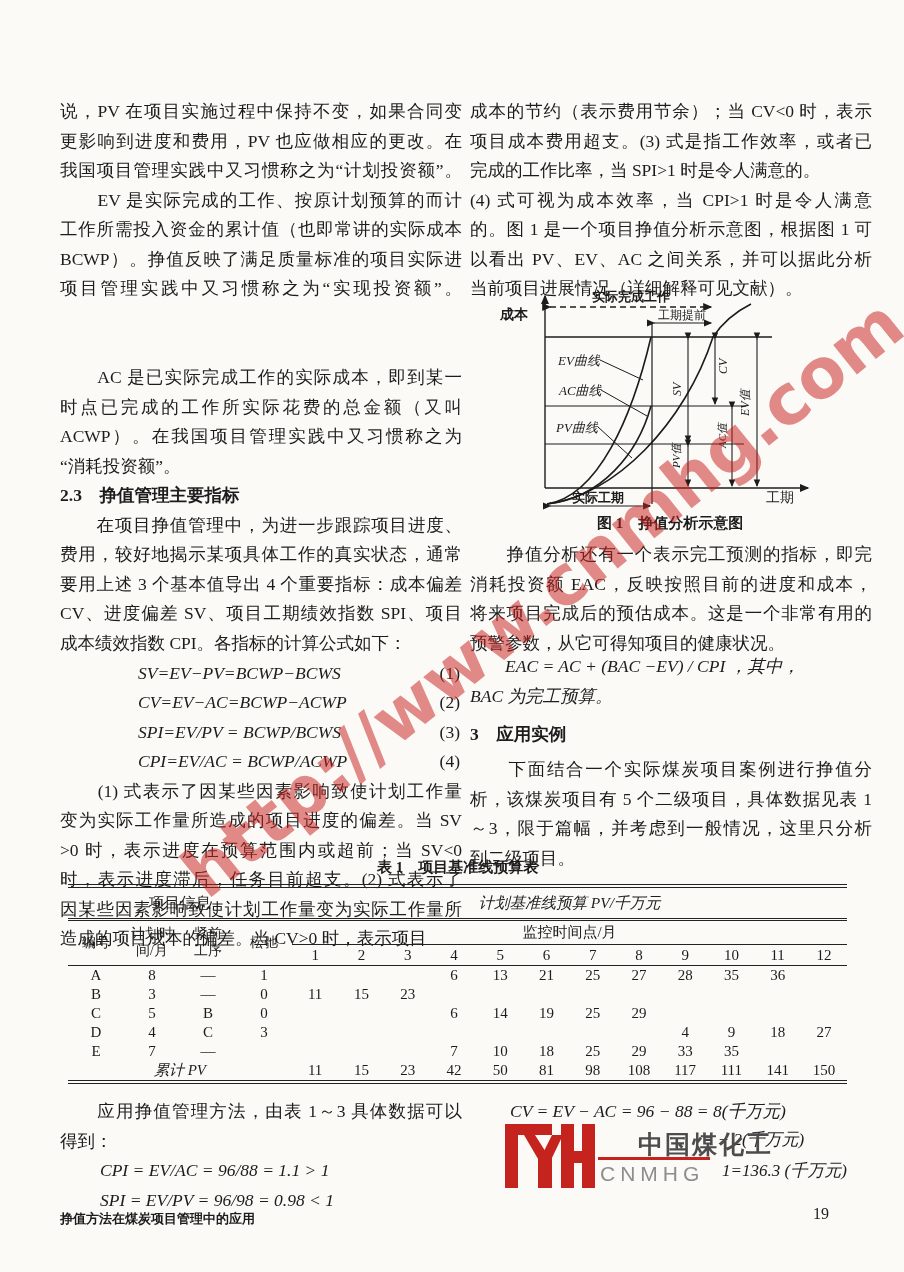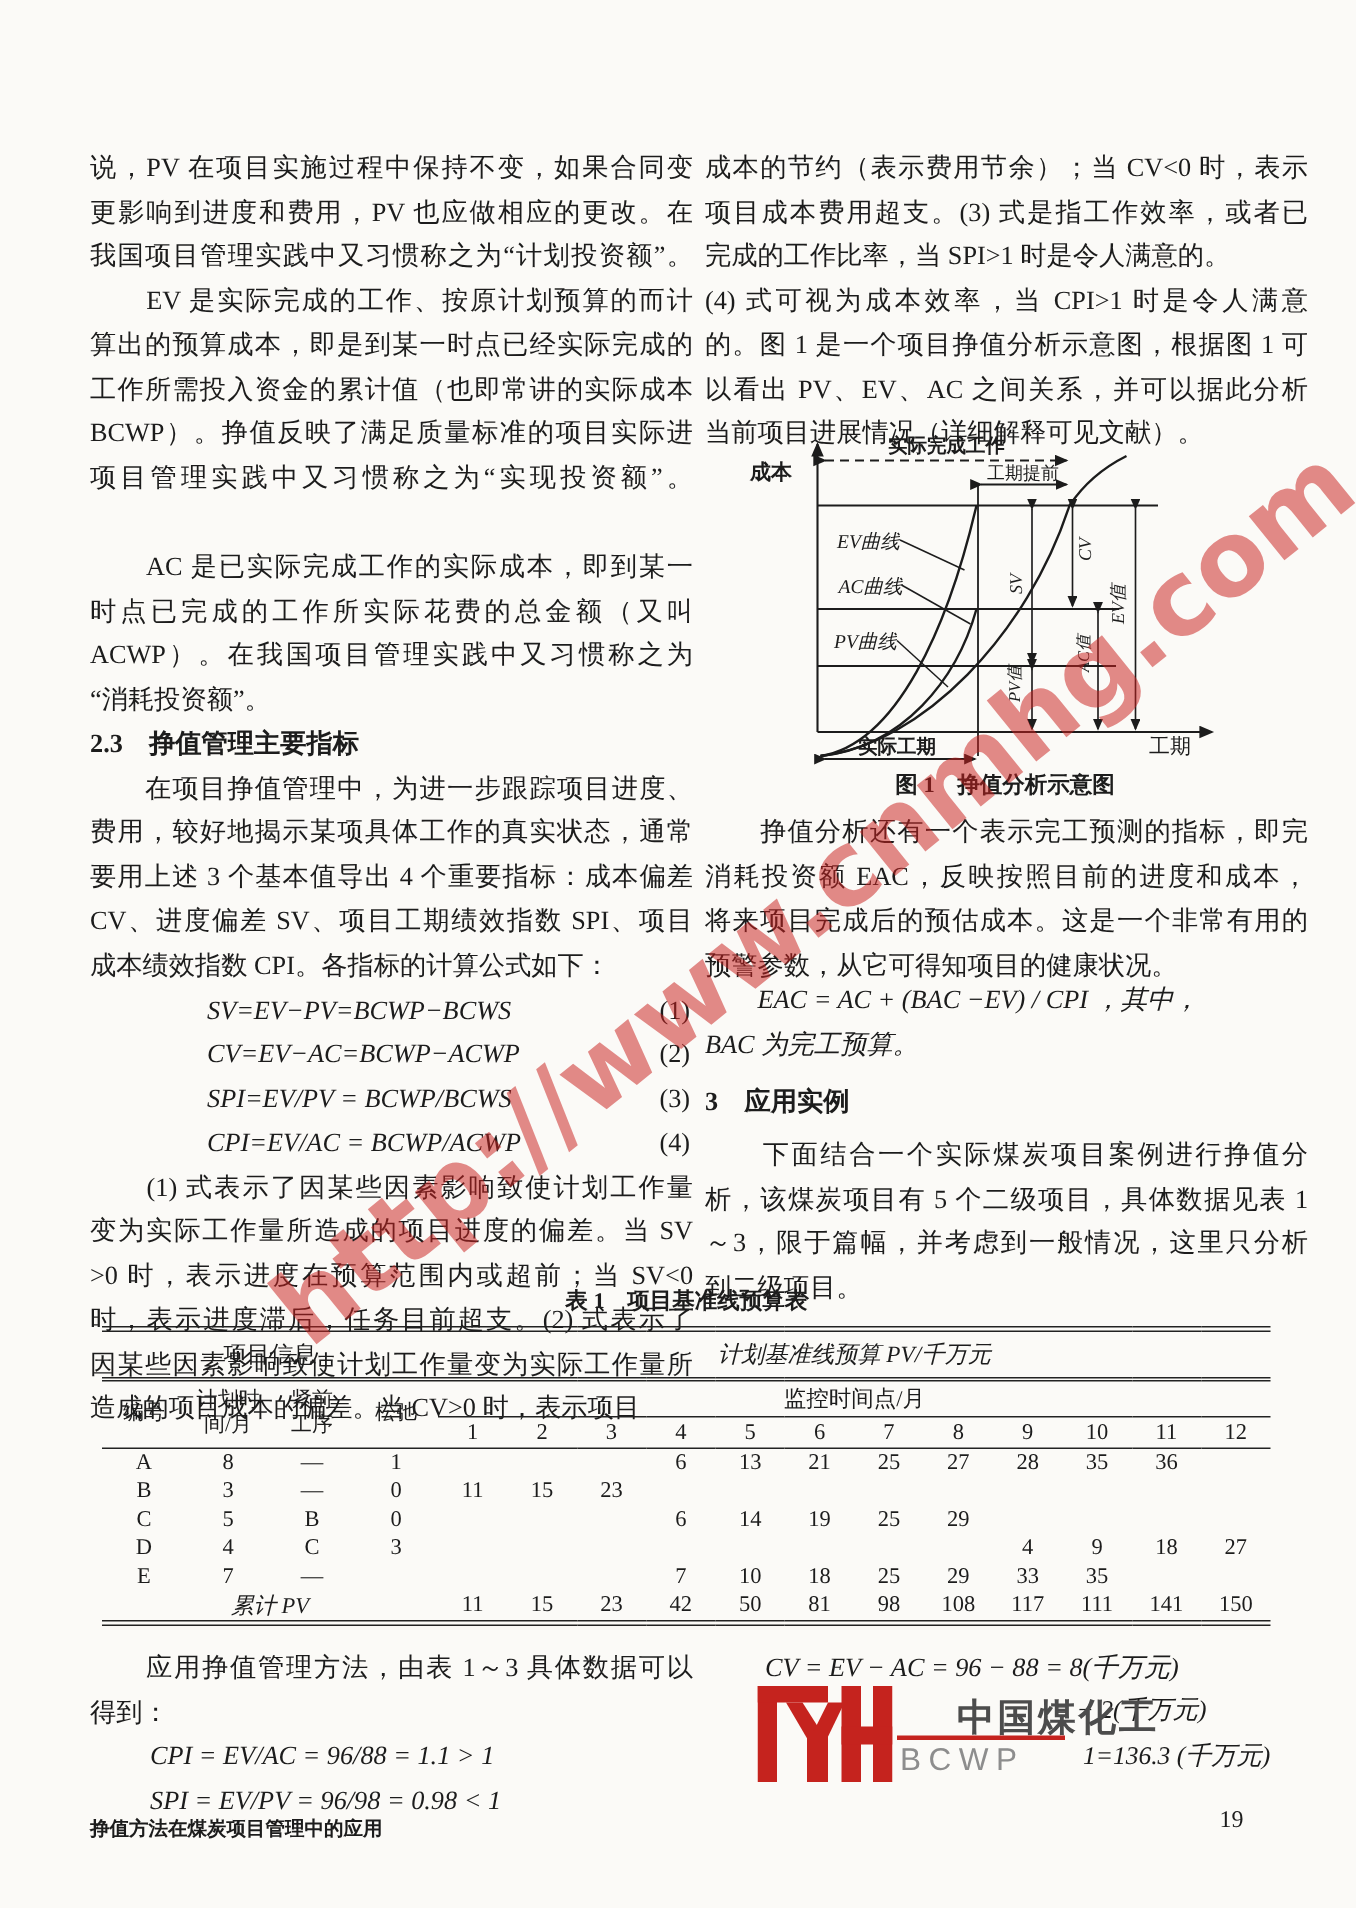--- a/index.html
+++ b/index.html
@@ -51,21 +51,20 @@
 
   <div id="wm" class="abs">http://www.cnmhg.com</div>
 
   <div class="abs col" style="left:60px;top:97px;">
     <div class="line">说，PV 在项目实施过程中保持不变，如果合同变</div>
     <div class="line">更影响到进度和费用，PV 也应做相应的更改。在</div>
     <div class="line">我国项目管理实践中又习惯称之为“计划投资额”。</div>
   </div>
   <div class="abs col" style="left:60px;top:185.6px;">
     <div class="line">　　EV 是实际完成的工作、按原计划预算的而计</div>
-    <div class="line">算出的预算成本，即是到某一时点已经实际完成的</div>
     <div class="line">工作所需投入资金的累计值（也即常讲的实际成本</div>
     <div class="line">BCWP）。挣值反映了满足质量标准的项目实际进</div>
     <div class="line">项目管理实践中又习惯称之为“实现投资额”。</div>
   </div>
   <div class="abs col" style="left:60px;top:363px;">
     <div class="line">　　AC 是已实际完成工作的实际成本，即到某一</div>
     <div class="line">时点已完成的工作所实际花费的总金额（又叫</div>
     <div class="line">ACWP）。在我国项目管理实践中又习惯称之为</div>
     <div class="line short">“消耗投资额”。</div>
   </div>
@@ -355,19 +354,19 @@
         <polygon points="19,11 30,11 44,33 36,40"></polygon>
         <polygon points="58,11 47,11 36,33 44,40"></polygon>
         <rect x="33" y="30" width="14" height="34"></rect>
         <rect x="56" y="0" width="13" height="64"></rect>
         <rect x="77" y="0" width="13" height="64"></rect>
         <rect x="56" y="27" width="34" height="12"></rect>
       </g>
     </svg>
     <div class="cn">中国煤化工</div>
     <div class="rule"></div>
-    <div class="en">BCWP</div>
+    <div class="en">CNMHG</div>
   </div>
 
   <div class="abs footer-title" style="left:60px;top:1210px;">挣值方法在煤炭项目管理中的应用</div>
   <div class="abs pageno" style="left:813px;top:1205px;">19</div>
 
 </div>
 
 </body></html>

